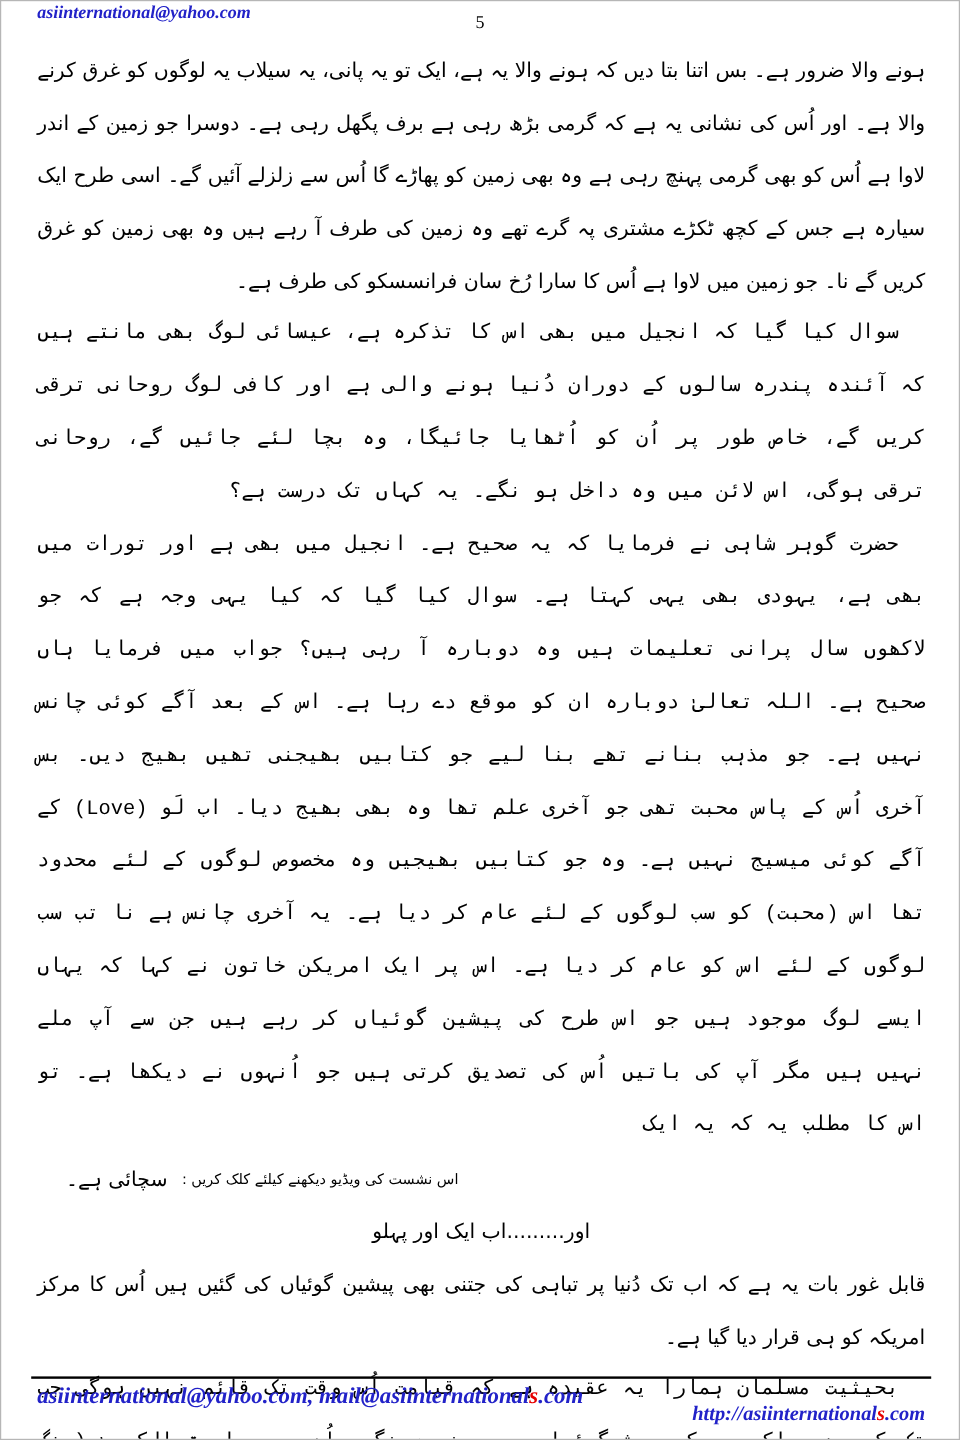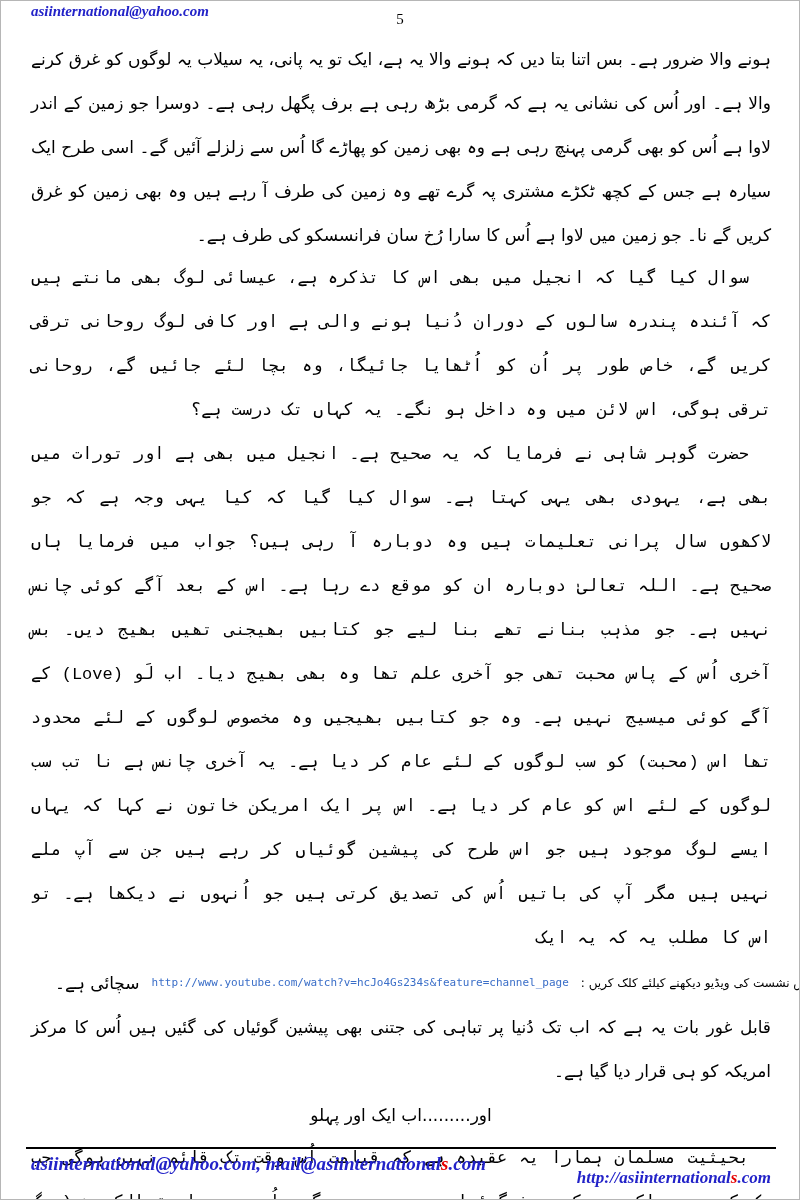--- a/index.html
+++ b/index.html
@@ -92,27 +92,26 @@
   <div class="doc-body">
 
     <p class="para">ہونے والا ضرور ہے۔ بس اتنا بتا دیں کہ ہونے والا یہ ہے، ایک تو یہ پانی، یہ سیلاب یہ لوگوں کو غرق کرنے والا ہے۔ اور اُس کی نشانی یہ ہے کہ گرمی بڑھ رہی ہے برف پگھل رہی ہے۔ دوسرا جو زمین کے اندر لاوا ہے اُس کو بھی گرمی پہنچ رہی ہے وہ بھی زمین کو پھاڑے گا اُس سے زلزلے آئیں گے۔ اسی طرح ایک سیارہ ہے جس کے کچھ ٹکڑے مشتری پہ گرے تھے وہ زمین کی طرف آ رہے ہیں وہ بھی زمین کو غرق کریں گے نا۔ جو زمین میں لاوا ہے اُس کا سارا رُخ سان فرانسسکو کی طرف ہے۔</p>
 
     <p class="para indent">سوال کیا گیا کہ انجیل میں بھی اس کا تذکرہ ہے، عیسائی لوگ بھی مانتے ہیں کہ آئندہ پندرہ سالوں کے دوران دُنیا ہونے والی ہے اور کافی لوگ روحانی ترقی کریں گے، خاص طور پر اُن کو اُٹھایا جائیگا، وہ بچا لئے جائیں گے، روحانی ترقی ہوگی، اس لائن میں وہ داخل ہو نگے۔ یہ کہاں تک درست ہے؟</p>
 
     <p class="para indent">حضرت گوہر شاہی نے فرمایا کہ یہ صحیح ہے۔ انجیل میں بھی ہے اور تورات میں بھی ہے، یہودی بھی یہی کہتا ہے۔ سوال کیا گیا کہ کیا یہی وجہ ہے کہ جو لاکھوں سال پرانی تعلیمات ہیں وہ دوبارہ آ رہی ہیں؟ جواب میں فرمایا ہاں صحیح ہے۔ اللہ تعالیٰ دوبارہ ان کو موقع دے رہا ہے۔ اس کے بعد آگے کوئی چانس نہیں ہے۔ جو مذہب بنانے تھے بنا لیے جو کتابیں بھیجنی تھیں بھیج دیں۔ بس آخری اُس کے پاس محبت تھی جو آخری علم تھا وہ بھی بھیج دیا۔ اب لَو (Love) کے آگے کوئی میسیج نہیں ہے۔ وہ جو کتابیں بھیجیں وہ مخصوص لوگوں کے لئے محدود تھا اس (محبت) کو سب لوگوں کے لئے عام کر دیا ہے۔ یہ آخری چانس ہے نا تب سب لوگوں کے لئے اس کو عام کر دیا ہے۔ اس پر ایک امریکن خاتون نے کہا کہ یہاں ایسے لوگ موجود ہیں جو اس طرح کی پیشین گوئیاں کر رہے ہیں جن سے آپ ملے نہیں ہیں مگر آپ کی باتیں اُس کی تصدیق کرتی ہیں جو اُنہوں نے دیکھا ہے۔ تو اس کا مطلب یہ کہ یہ ایک</p>
 
     <div class="video-row">
       <span class="video-sentence">سچائی ہے۔</span>
-      <a class="video-url">http://www.youtube.com/watch?v=hcJo4Gs234s&amp;feature=channel_page</a>
       <span class="video-label">اس نشست کی ویڈیو دیکھنے کیلئے کلک کریں :</span>
     </div>
 
+    <p class="para centered">اور.........اب ایک اور پہلو</p>
+
     <p class="para">قابل غور بات یہ ہے کہ اب تک دُنیا پر تباہی کی جتنی بھی پیشین گوئیاں کی گئیں ہیں اُس کا مرکز امریکہ کو ہی قرار دیا گیا ہے۔</p>
-
-    <p class="para centered">اور.........اب ایک اور پہلو</p>
 
     <p class="para indent">بحیثیت مسلمان ہمارا یہ عقیدہ ہے کہ قیامت اُس وقت تک قائم نہیں ہوگی جب تک کہ حضور اکرم ﷺ کی پیش گوئیاں پوری نہ ہونگی۔ اُن میں ملحمۃ الکبریٰ (جنگِ عظیم) کے علاوہ دجال کا خروج، امام مہدی علیہ السلام کا آنا اور پھر اسلام کا پوری دُنیا پر غلبہ شامل ہے۔ اس کے بعد ہم دیکھتے ہیں کہ پاکستان میں اولیاء کرام مثلاً زندہ پیر گھمکول شریف، صوفی برکت علی لدھیانویؒ، واصف علی واصفؒ، حضرت ریاض احمد گوہر شاہی، امریکہ میں شیخ ہشام، برطانیہ میں شیخ ناظم ان سب نے امام مہدیؑ کی آمد کو قریب بلکہ بہت ہی قریب قرار دیا ہے۔ اور واضح طور پر پاکستان میں ان کے ظہور کے بارے میں بتایا ہے۔</p>
 
   </div>
 
   <hr class="footer-rule">
 
   <a class="footer-left"><span>asiinternational@yahoo.com, mail@asiinternational</span><span class="red">s</span><span>.com</span></a>
 
   <a class="footer-right"><span>http://asiinternational</span><span class="red">s</span><span>.com</span></a>

